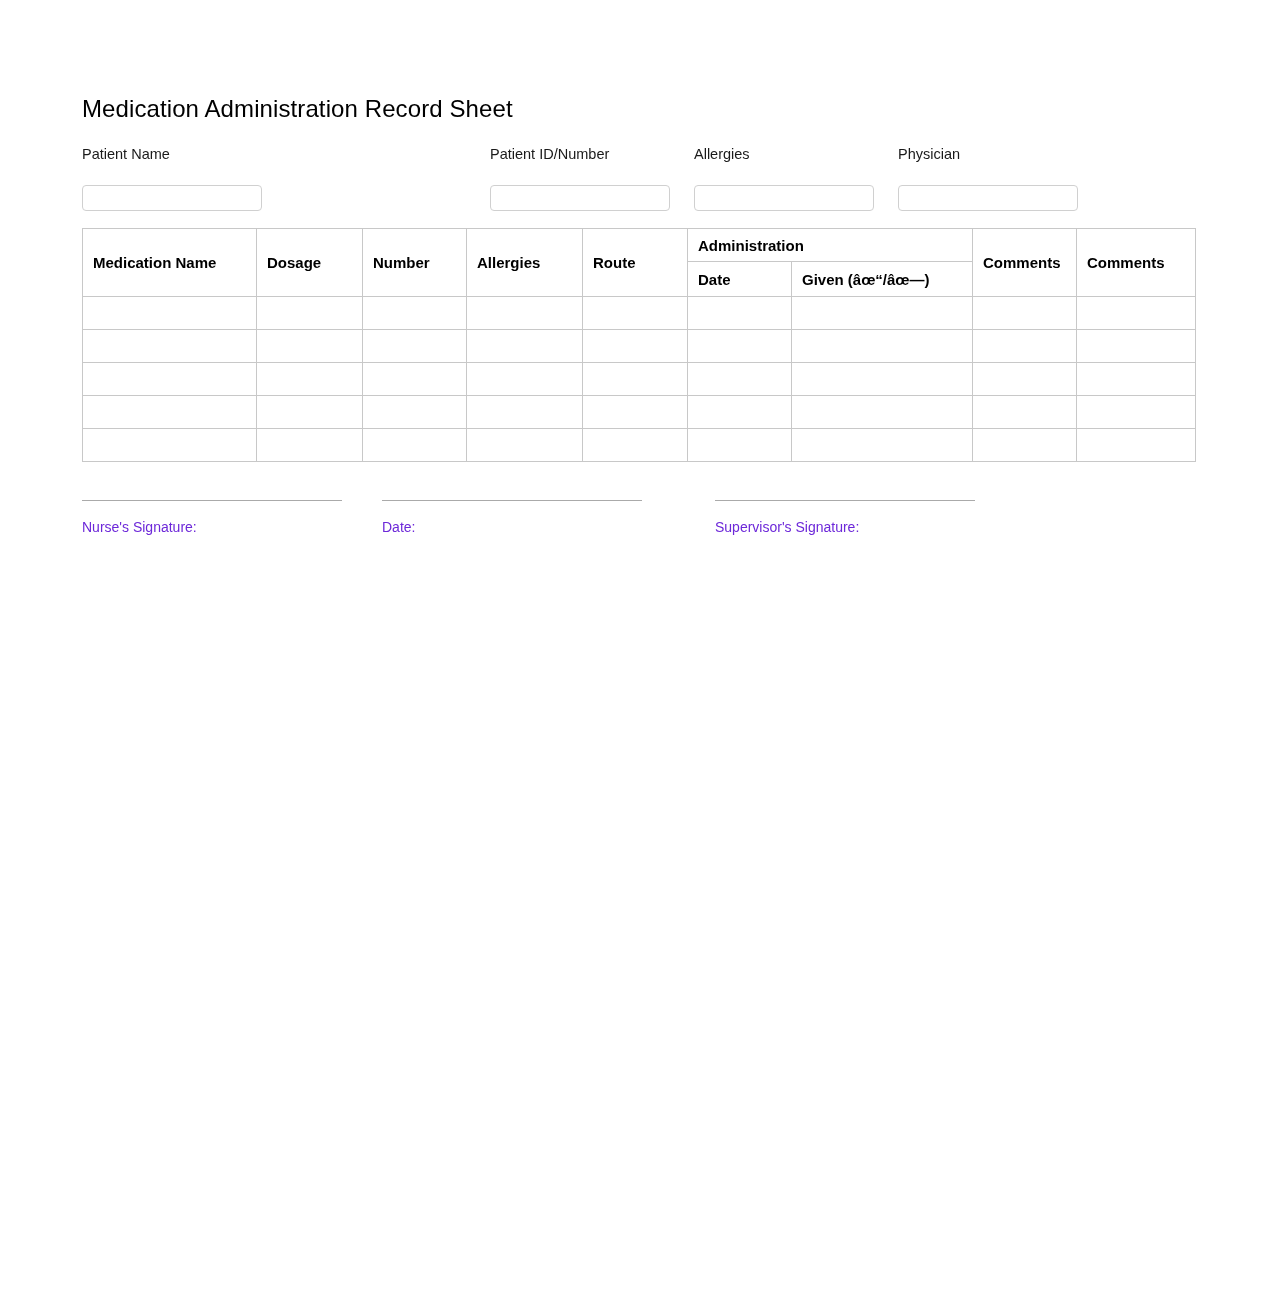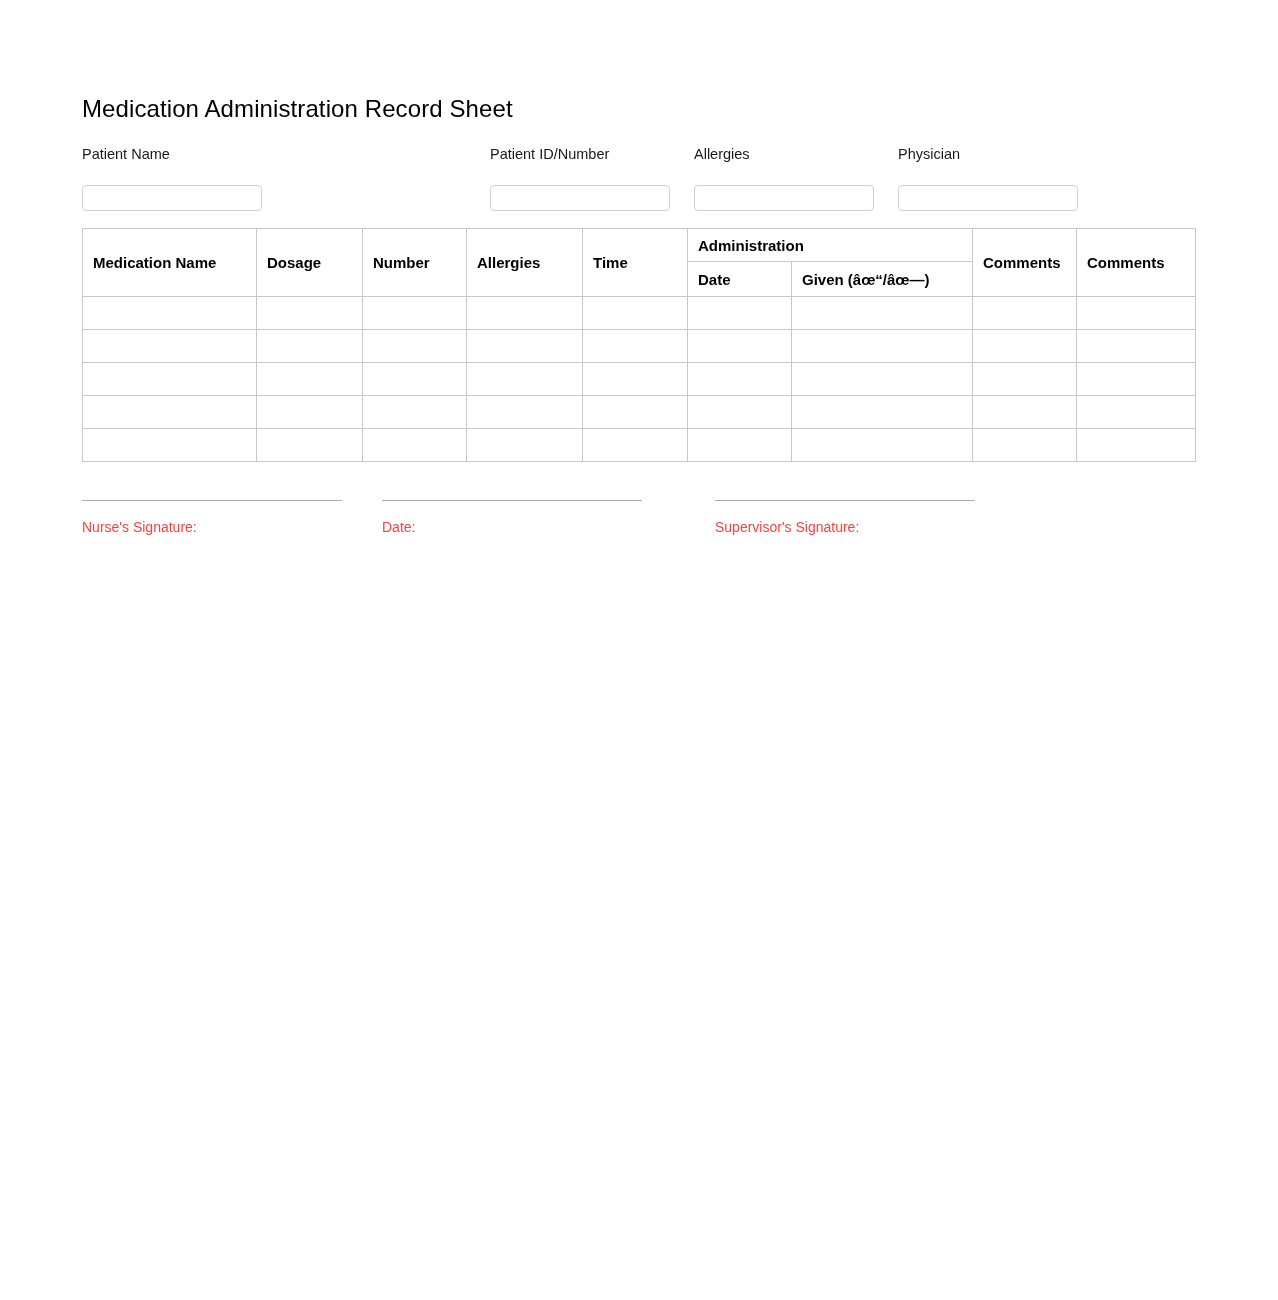--- a/index.html
+++ b/index.html
@@ -146,21 +146,21 @@
     display: block;
     width: 260px;
     height: 0;
     border-top: 1px solid #aaaaaa;
     margin-bottom: 18px;
   }
   .sign-label {
     display: block;
     font-size: 14px;
     line-height: 17px;
-    color: #ef4444;
+    color: #6d28d9;
     white-space: nowrap;
   }
   .s-nurse { left: 0px;   }
   .s-date  { left: 300px; }
   .s-super { left: 633px; }
 </style>
 </head>
 <body>
 
 <div class="page">
@@ -203,21 +203,21 @@
         <col class="c-given">
       <col class="c-init">
         <col class="c-comm">
     </colgroup>
     <thead>
       <tr>
         <th class="th-tall" rowspan="2">Medication Name</th>
         <th class="th-tall" rowspan="2">Dosage</th>
         <th class="th-tall" rowspan="2">Number</th>
         <th class="th-tall" rowspan="2">Allergies</th>
-        <th class="th-tall" rowspan="2">Time</th>
+        <th class="th-tall" rowspan="2">Route</th>
         <th class="th-group" colspan="2">Administration</th>
         <th class="th-tall" rowspan="2">Comments</th>
         <th class="th-tall" rowspan="2">Comments</th>
       </tr>
       <tr>
         <th class="th-sub">Date</th>
         <th class="th-sub">Given (âœ“/âœ—)</th>
       </tr>
     </thead>
     <tbody>

